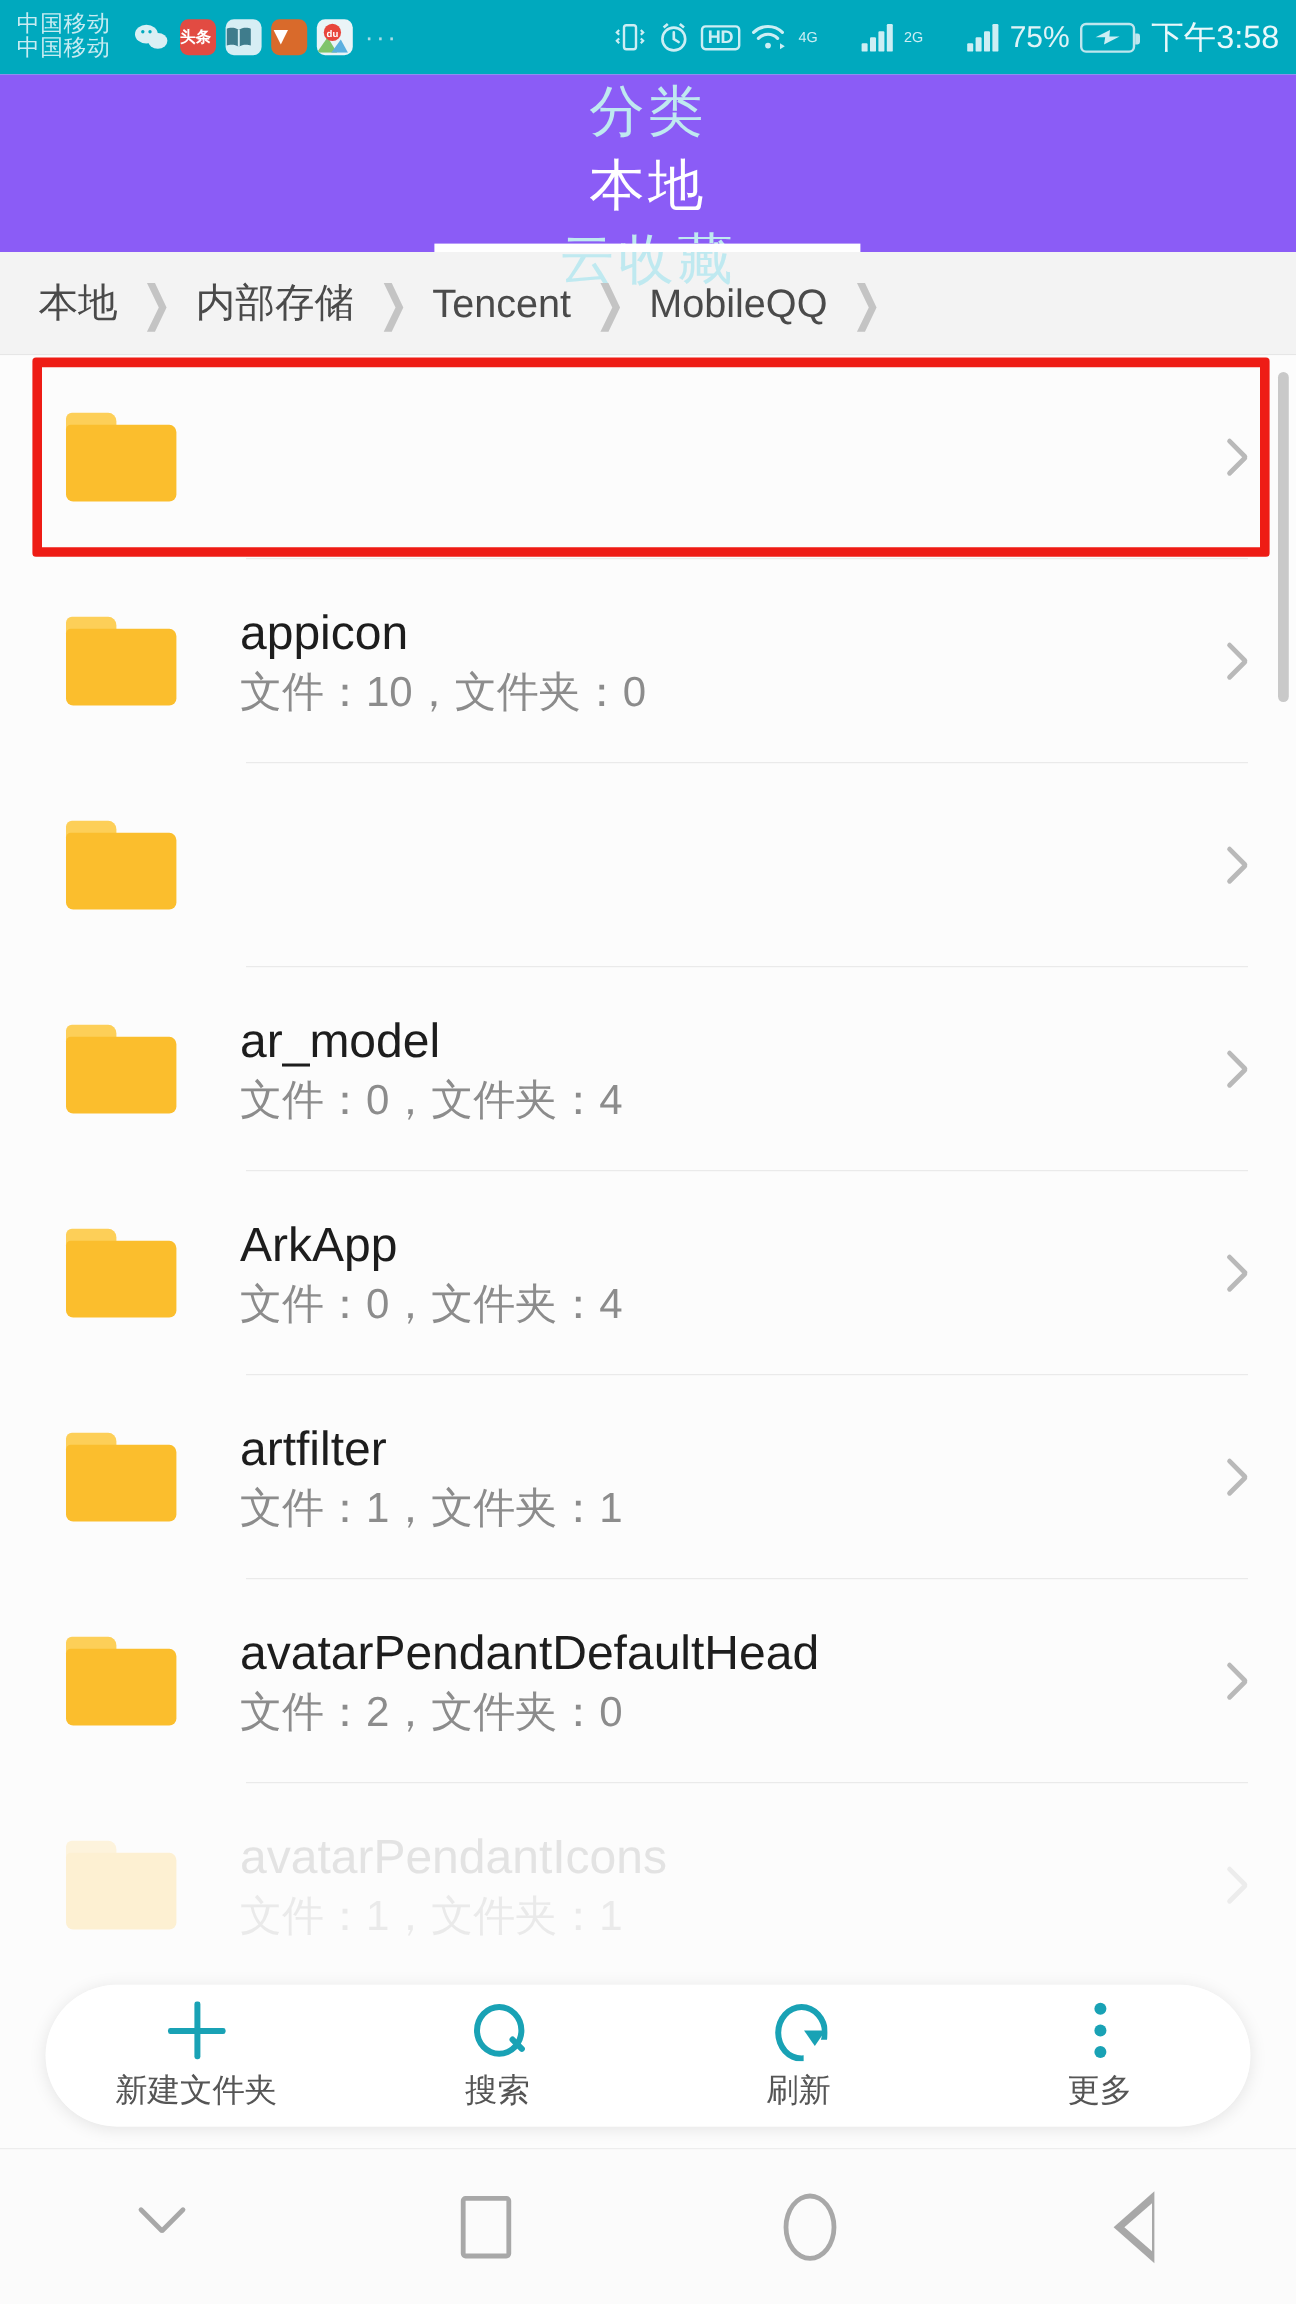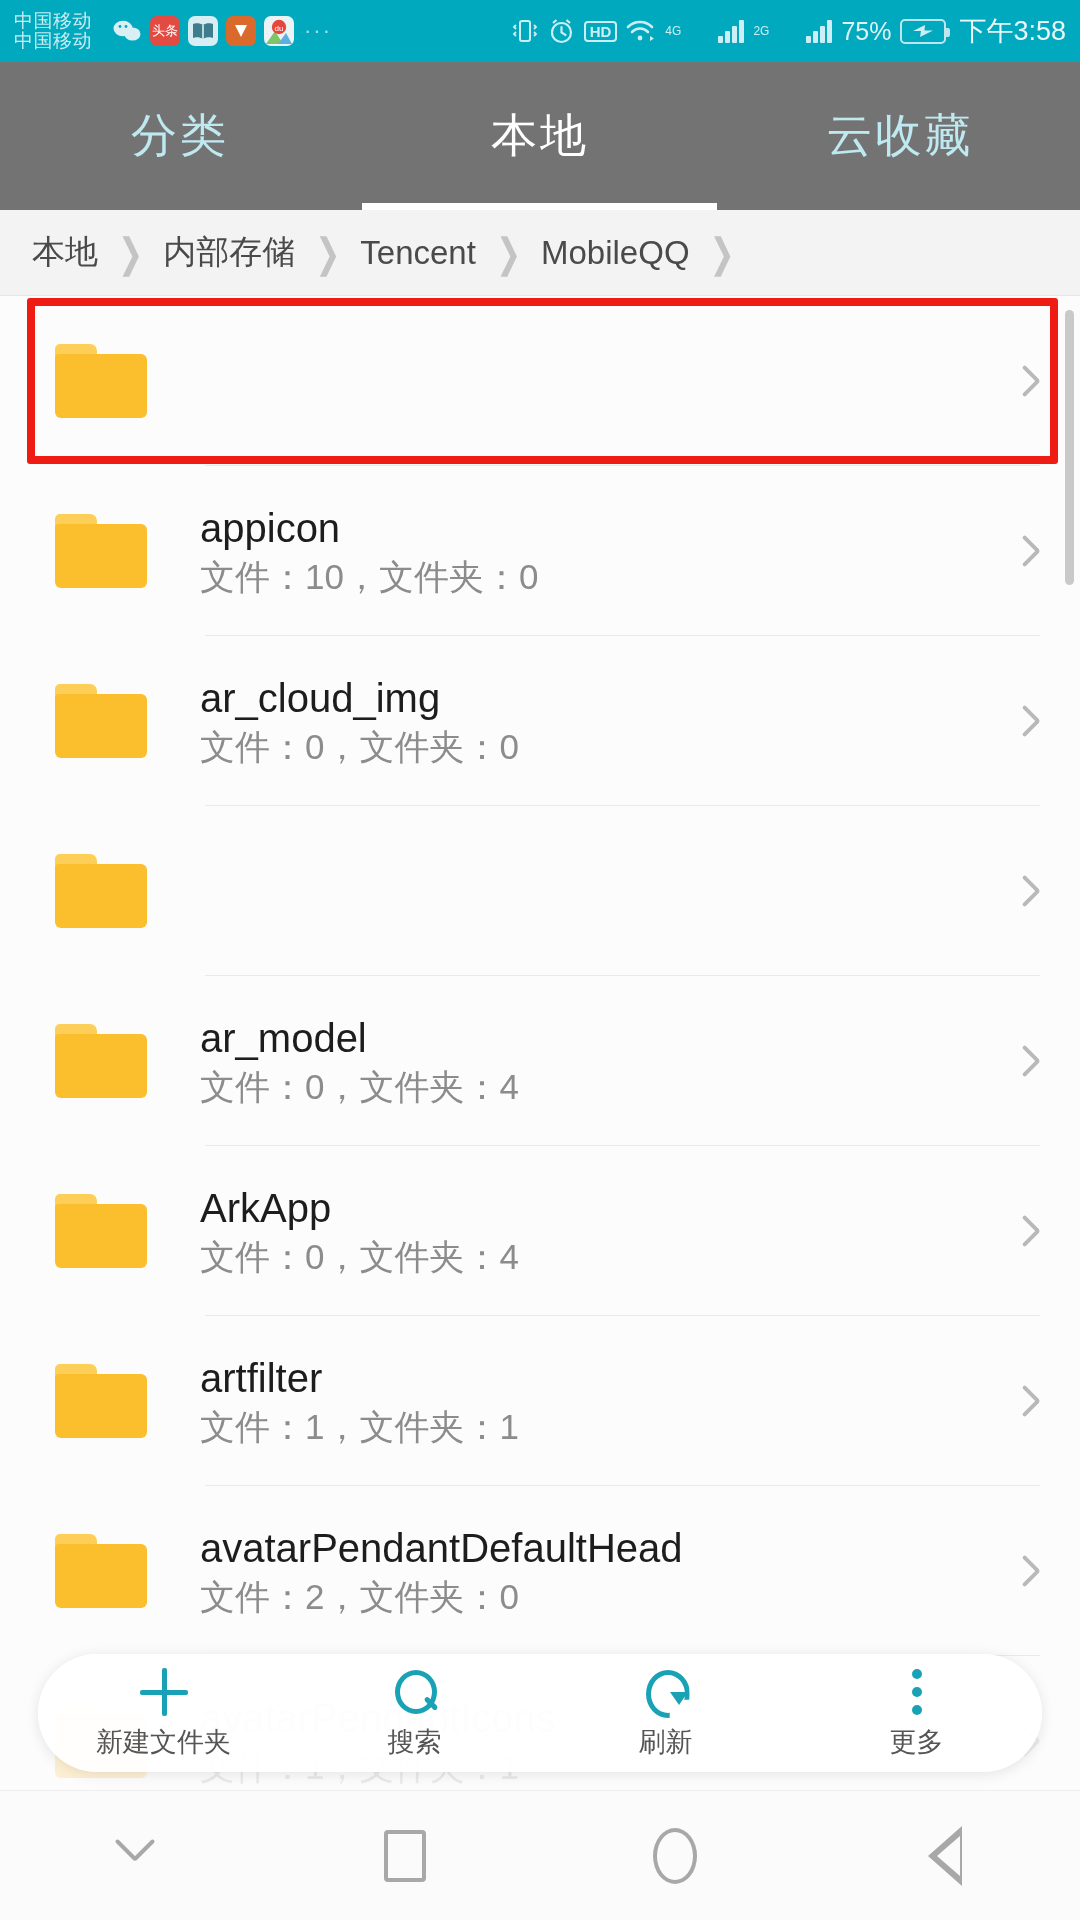--- a/index.html
+++ b/index.html
@@ -12,22 +12,22 @@
 
   
   .statusbar{
     height:62px; background:#00A9BE; display:flex; align-items:center;
     padding:4px 14px; color:#cdeef4; gap:8px;
   }
   .carrier{ display:flex; flex-direction:column; justify-content:center;
     font-size:19px; line-height:1.06; color:#c8ecf2; letter-spacing:.5px; }
   .sb-apps{ display:flex; align-items:center; gap:8px; margin-left:12px; }
   .appicon{ width:30px; height:30px; border-radius:7px; display:flex;
-    align-items:center; justify-content:center; font-size:14px; color:#fff;
-    font-weight:normal; overflow:hidden; }
+    align-items:center; justify-content:flex-start; font-size:14px; color:#fff;
+    font-weight:bold; overflow:hidden; }
   .ai-wechat{ background:transparent; }
   .ai-toutiao{ background:#E24B42; font-size:13px; }
   .ai-book{ background:#d7eef4; }
   .ai-play{ background:#D96A2B; }
   .ai-map{ background:#eaf4f7; }
   .sb-dots{ color:#a9dde6; font-size:22px; letter-spacing:2px; margin-left:2px;}
   .sb-right{ margin-left:auto; display:flex; align-items:center; gap:9px; }
   .sb-ico{ height:34px; display:flex; align-items:center; color:#cdeef4;gap:36px; }
   .hd-box{ border:2px solid #cdeef4; border-radius:4px; font-size:15px;
      padding:1px 4px; font-weight:bold; line-height:1;}
@@ -37,22 +37,22 @@
   .sig i:nth-child(3){height:17px}.sig i:nth-child(4){height:23px}
   .gsup{ font-size:12px; vertical-align:super; margin-right:1px;}
   .batt-pct{ font-size:25px; color:#dff3f7; letter-spacing:0;}
   .batt{ width:46px;height:25px;border:2px solid #bfe6ee;border-radius:5px;
      position:relative; display:flex;align-items:center;justify-content:center;}
   .batt:after{content:"";position:absolute;right:-6px;top:7px;width:4px;height:9px;
      background:#bfe6ee;border-radius:0 2px 2px 0;}
   .clock-t{ font-size:27px;color:#eaf8fb; margin-left:4px; white-space:nowrap;}
 
   
-  .tabbar{ background:#737373; height:148px; display:flex; align-items:center;
-     position:relative; }
+  .tabbar{ background:#8b5cf6; height:148px; display:flex; align-items:center;
+     position:relative;flex-direction:column; }
   .tab{ flex:1; text-align:center; font-size:46px; color:#bfe9f0; letter-spacing:3px;}
   .tab.active{ color:#ffffff; }
   .tab-underline{ position:absolute; bottom:0; left:33.33%; width:33.34%;
      display:flex; justify-content:center; }
   .tab-underline span{ display:block; width:355px; height:7px; background:#ffffff;}
 
   
   .breadcrumb{ height:86px; background:#f3f3f3; display:flex; align-items:center;
      padding:0 22px; gap:2px; border-bottom:1px solid #e6e6e6;}
   .bc-item{ font-size:33px; color:#4a4a4a; padding:0 10px; white-space:nowrap;}
@@ -296,32 +296,20 @@
           <div class="body"></div>
         </div>
       <div class="meta">
         <div class="fname">appicon</div>
         <div class="finfo">文件：10，文件夹：0</div>
       </div>
       <div class="chev"></div>
       <div class="divider"></div>
     </div>
 
-    <div class="row">
-      <div class="folder">
-          <div class="tab-top"></div>
-          <div class="body"></div>
-        </div>
-      <div class="meta">
-        <div class="fname">ar_cloud_img</div>
-        <div class="finfo">文件：0，文件夹：0</div>
-      </div>
-      <div class="chev"></div>
-      <div class="divider"></div>
-    </div>
 
     <div class="row">
       <div class="folder">
           <div class="tab-top"></div>
           <div class="body"></div>
         </div>
       <div class="chev"></div>
       <div class="divider"></div>
     </div>
 

